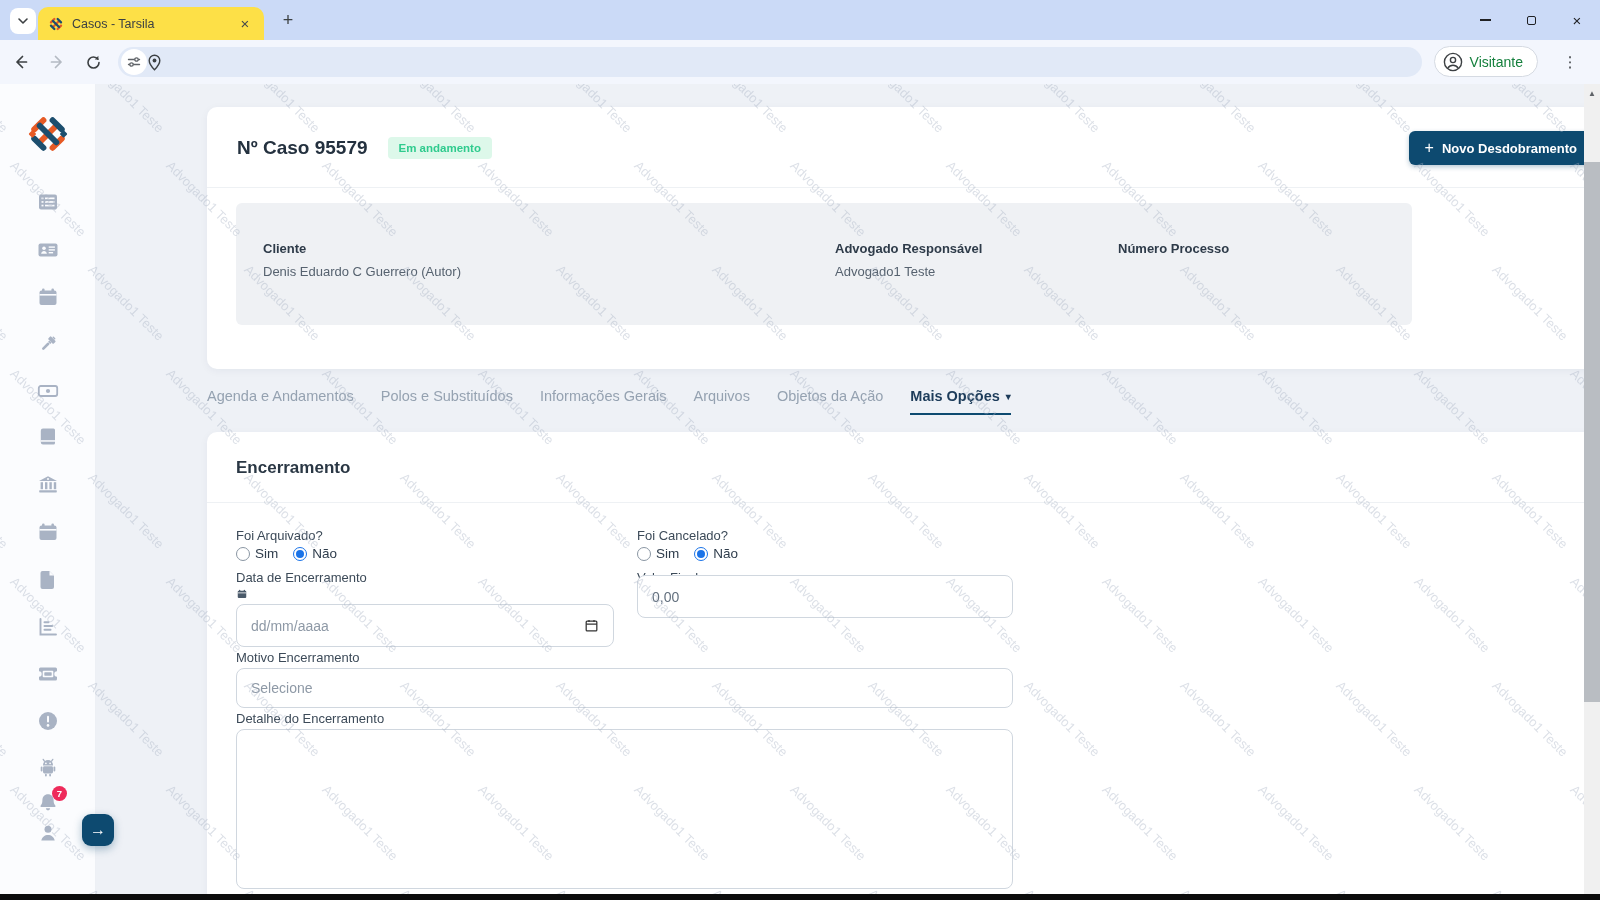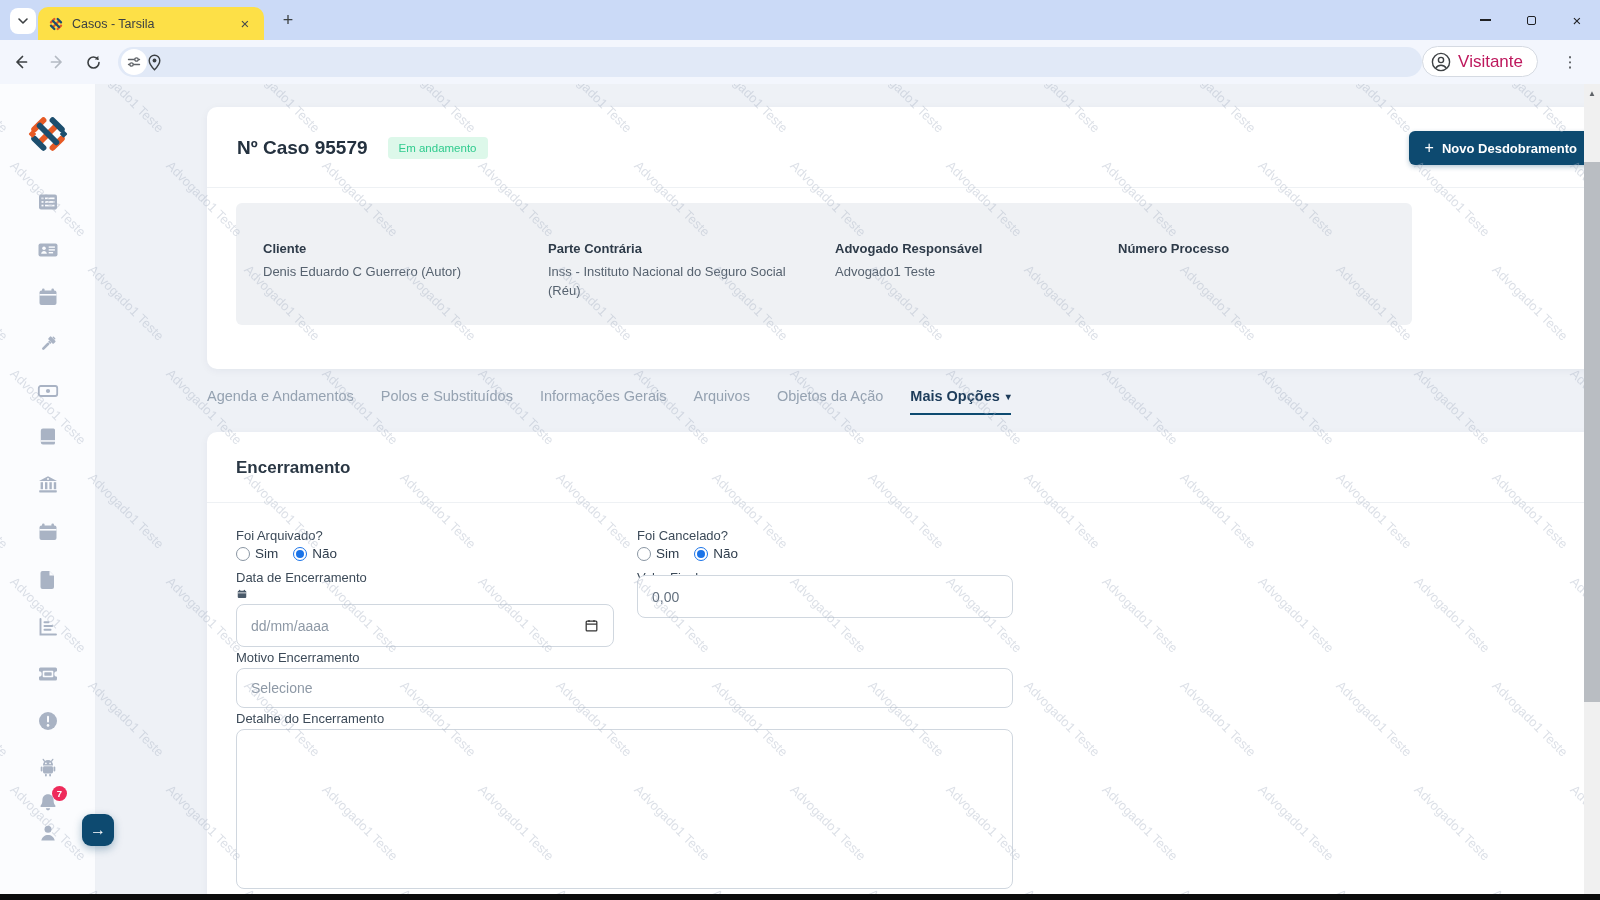--- a/index.html
+++ b/index.html
@@ -18,41 +18,41 @@
   .restore-glyph { width:9px; height:9px; border:1.2px solid #202124; border-radius:2px; position:relative; background:#cbdaf7; }
   .restore-glyph:before { content:""; position:absolute; top:-3.5px; left:2.5px; width:9px; height:9px; border:1.2px solid #202124; border-radius:2px; z-index:-1; }
 
   .toolbar { position:absolute; top:40px; left:0; width:1600px; height:44px; background:#f3f6fd; display:flex; align-items:center; }
   .navbtn { width:30px; height:30px; display:flex; align-items:center; justify-content:center; margin-left:6px; border-radius:50%; }
   .urlbar { position:absolute; left:118px; top:7px; width:1304px; height:30px; background:#e1e9f7; border-radius:15px; display:flex; align-items:center; }
   .tune-chip { width:26px; height:26px; background:#fff; border-radius:50%; margin-left:3px; display:flex; align-items:center; justify-content:center; }
   .url-text { font-size:13.5px; color:#202124; margin-left:9px; flex:1; white-space:nowrap; overflow:hidden; }
   .pin-wrap { margin-right:14px; display:flex; align-items:center; }
   .profile-chip { position:absolute; right:62px; top:6px; height:31px; padding:0 14px 0 8px; border:1px solid #d5dae2; background:#fff; border-radius:16px; display:flex; align-items:center; gap:7px; }
-  .profile-label { font-size:17px; color:#be185d; }
+  .profile-label { font-size:14px; color:#15803d; }
   .kebab { position:absolute; right:18px; top:10px; width:24px; height:24px; display:flex; align-items:center; justify-content:center; color:#3c4043; font-size:15px; letter-spacing:0; }
 
   
   .stage { position:absolute; top:84px; left:0; width:1600px; height:810px; overflow:hidden; background:#eef1f6; }
   .bottom-strip { position:absolute; bottom:0; left:0; width:1600px; height:6px; background:#0c0c0c; z-index:40; }
 
   
   .sidebar { position:absolute; top:0; left:0; width:96px; height:810px; background:#fbfcfe; border-right:1px solid #edf0f5; z-index:2; }
   .logo { position:absolute; top:28px; left:26px; width:44px; height:44px; }
   .side-ic { position:absolute; left:36px; width:24px; height:24px; }
   .bell-wrap { position:absolute; left:36px; width:24px; height:24px; }
   .bell-badge { position:absolute; top:-5px; right:-7px; min-width:15px; height:15px; background:#ee2b5b; color:#fff; border-radius:8px; font-size:9.5px; font-weight:bold; display:flex; align-items:center; justify-content:center; padding:0 3px; }
   .go-btn { position:absolute; left:82px; top:730px; width:32px; height:32px; background:#0d4a70; border-radius:9px; color:#fff; font-size:16px; display:flex; align-items:center; justify-content:center; box-shadow:0 3px 8px rgba(13,74,112,.35); z-index:8; }
 
   
   .card { position:absolute; left:207px; width:1416px; background:#fff; border-radius:10px; box-shadow:0 2px 8px rgba(25,40,70,.05); }
   .header-card { top:23px; height:262px; }
   .hc-row { display:flex; align-items:center; padding:24px 30px 0 30px; gap:20px; }
   .case-title { font-size:19px; font-weight:bold; color:#24313f; }
-  .status-badge { background:#ddf8ea; color:#2fcb8e; font-size:11.5px; font-weight:normal; padding:5px 11px; border-radius:4px; }
+  .status-badge { background:#ddf8ea; color:#2fcb8e; font-size:11.5px; font-weight:bold; padding:5px 11px; border-radius:4px; }
   .new-btn { margin-left:auto; background:#0d4a70; color:#fff; font-size:13px; font-weight:bold; height:34px; padding:0 16px; border-radius:6px; display:flex; align-items:center; gap:8px; box-shadow:0 2px 5px rgba(13,74,112,.3); }
   .new-btn .plus { font-size:16px; font-weight:normal; }
   .hc-divider { height:1px; background:#eef1f4; margin-top:22px; }
   .info-strip { position:absolute; left:29px; top:96px; width:1176px; height:122px; background:#eff1f4; border-radius:6px; }
   .info-col { position:absolute; top:38px; width:270px; }
   .info-label { font-size:13px; font-weight:bold; color:#2e3b49; margin-bottom:6px; }
   .info-value { font-size:13px; color:#56626f; line-height:19px; }
 
   
   .tabs { position:absolute; left:207px; top:304px; display:flex; gap:27px; z-index:2; }
@@ -322,24 +322,20 @@
       <div class="new-btn">
         <span class="plus">+</span>
         <span>Novo Desdobramento</span>
       </div>
     </div>
     <div class="hc-divider"></div>
     <div class="info-strip">
       <div class="info-col" style="left:27px">
         <div class="info-label">Cliente</div>
         <div class="info-value">Denis Eduardo C Guerrero (Autor)</div>
-      </div>
-      <div class="info-col" style="left:312px">
-        <div class="info-label">Parte Contrária</div>
-        <div class="info-value">Inss - Instituto Nacional do Seguro Social (Réu)</div>
       </div>
       <div class="info-col" style="left:599px">
         <div class="info-label">Advogado Responsável</div>
         <div class="info-value">Advogado1 Teste</div>
       </div>
       <div class="info-col" style="left:882px">
         <div class="info-label">Número Processo</div>
         <div class="info-value"></div>
       </div>
     </div>

